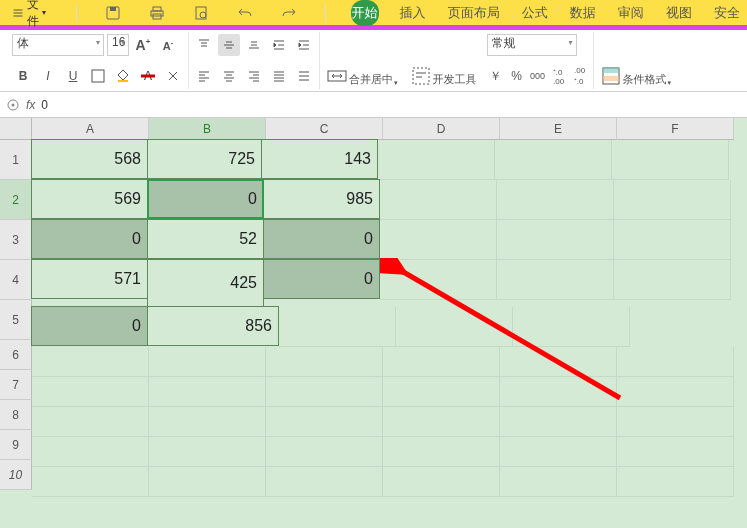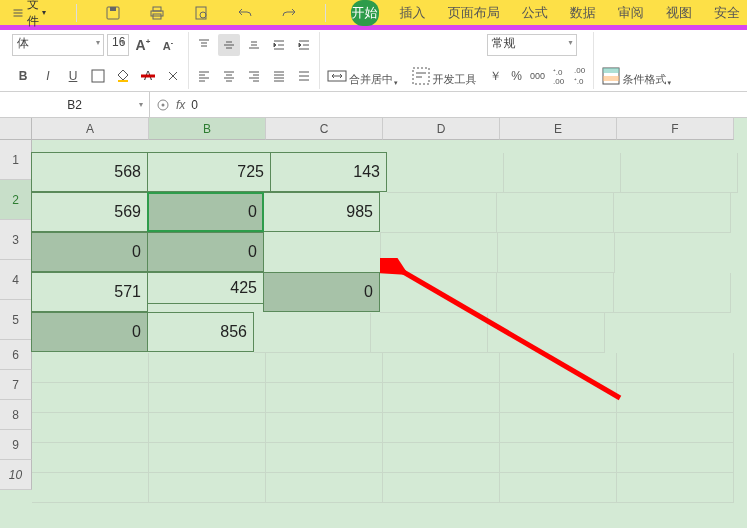--- a/index.html
+++ b/index.html
@@ -39,21 +39,21 @@
 
 
 .grid-wrap { position:relative; background:#d4ead5; }
 .corner { position:absolute; left:0; top:0; width:32px; height:22px; background:#e8e8e8; border-right:1px solid #bbb; border-bottom:1px solid #bbb; }
 .colheads { position:absolute; left:32px; top:0; height:22px; display:flex; }
 .ch { height:22px; display:flex; align-items:center; justify-content:center; background:#e8e8e8; border-right:1px solid #ccc; border-bottom:1px solid #bbb; color:#555; font-size:12px; }
 .ch.sel { background:#c8dfc9; color:#2e7d32; }
 .rowheads { position:absolute; left:0; top:22px; width:32px; }
 .rh { width:32px; display:flex; align-items:center; justify-content:center; background:#e8e8e8; border-right:1px solid #bbb; border-bottom:1px solid #ccc; color:#555; font-size:12px; }
 .rh.sel { background:#c8dfc9; color:#2e7d32; }
-.cells { position:absolute; left:32px; top:22px;margin-top:13px; }
+.cells { position:absolute; left:32px; top:22px; }
 .crow { display:flex; }
 .cell { border-right:1px solid #c8d8c8; border-bottom:1px solid #c8d8c8; display:flex; align-items:center; justify-content:flex-end; padding:0 6px; font-size:16px; color:#222; background:#d4ead5; }
 .cell.databorder { border:1px solid #5a8a5a; background:#d4ead5; margin:-1px 0 0 -1px; position:relative; z-index:1; }
 .cell.shaded { background:#a7c2a8; }
 .cell.active { outline:2px solid #2e9c4b; outline-offset:-2px; z-index:3; position:relative; }
 
 
 .arrow-svg { position:absolute; pointer-events:none; z-index:50; }
 
 </style>
@@ -248,21 +248,20 @@
         <rect x="3" y="3" width="16" height="16" fill="none" stroke="#555"></rect>
         <rect x="3" y="3" width="16" height="5" fill="#7cb" opacity=".6"></rect>
         <rect x="3" y="11" width="16" height="5" fill="#fb7" opacity=".6"></rect>
       </svg>
     <span>条件格式</span>
       <span class="caret">▾</span>
   </div>
 </div>
 
 <div class="fbar">
-  <div class="namebox">B2</div>
   <div class="fxbox">
     <svg viewBox="0 0 14 14">
         <circle cx="7" cy="7" r="5" fill="none" stroke="#888"></circle>
         <circle cx="7" cy="7" r="1.5" fill="#888"></circle>
       </svg>
     <span style="font-style:italic">fx</span>
     <span class="fxval">0</span>
   </div>
 </div>
 
@@ -284,52 +283,53 @@
       <div class="rh" style="height: 40px;">5</div>
       <div class="rh" style="height: 30px;">6</div>
       <div class="rh" style="height: 30px;">7</div>
       <div class="rh" style="height: 30px;">8</div>
       <div class="rh" style="height: 30px;">9</div>
       <div class="rh" style="height: 30px; font-style: italic;">10</div>
     </div>
   <div class="cells" id="cells">
       <div class="crow">
         <div class="cell databorder" style="width: 117px; height: 40px;">568</div>
-        <div class="cell databorder" style="width: 124px; height: 40px;">725</div>
+        <div class="cell databorder" style="width: 115px; height: 40px;">725</div>
         <div class="cell databorder" style="width: 117px; height: 40px;">143</div>
         <div class="cell" style="width: 117px; height: 40px;"></div>
         <div class="cell" style="width: 117px; height: 40px;"></div>
         <div class="cell" style="width: 117px; height: 40px;"></div>
       </div>
       <div class="crow">
         <div class="cell databorder" style="width: 117px; height: 40px;">569</div>
         <div class="cell databorder shaded active" style="width: 117px; height: 40px;">0</div>
         <div class="cell databorder" style="width: 117px; height: 40px;">985</div>
         <div class="cell" style="width: 117px; height: 40px;"></div>
         <div class="cell" style="width: 117px; height: 40px;"></div>
         <div class="cell" style="width: 117px; height: 40px;"></div>
       </div>
       <div class="crow">
         <div class="cell databorder shaded" style="width: 117px; height: 40px;">0</div>
+        <div class="cell databorder" style="width: 117px; height: 40px;">52</div>
         <div class="cell databorder shaded" style="width: 117px; height: 40px;">0</div>
         <div class="cell" style="width: 117px; height: 40px;"></div>
         <div class="cell" style="width: 117px; height: 40px;"></div>
         <div class="cell" style="width: 117px; height: 40px;"></div>
       </div>
       <div class="crow">
         <div class="cell databorder" style="width: 117px; height: 40px;">571</div>
-        <div class="cell databorder" style="width: 117px; height: 32px;">425</div>
+        <div class="cell databorder" style="width: 117px; height: 48px;">425</div>
         <div class="cell databorder shaded" style="width: 117px; height: 40px;">0</div>
         <div class="cell" style="width: 117px; height: 40px;"></div>
         <div class="cell" style="width: 117px; height: 40px;"></div>
         <div class="cell" style="width: 117px; height: 40px;"></div>
       </div>
       <div class="crow">
         <div class="cell databorder shaded" style="width: 117px; height: 40px;">0</div>
-        <div class="cell databorder" style="width: 107px; height: 40px;">856</div>
+        <div class="cell databorder" style="width: 132px; height: 40px;">856</div>
         <div class="cell" style="width: 117px; height: 40px;"></div>
         <div class="cell" style="width: 117px; height: 40px;"></div>
         <div class="cell" style="width: 117px; height: 40px;"></div>
       </div>
       <div class="crow">
         <div class="cell" style="width: 117px; height: 30px;"></div>
         <div class="cell" style="width: 117px; height: 30px;"></div>
         <div class="cell" style="width: 117px; height: 30px;"></div>
         <div class="cell" style="width: 117px; height: 30px;"></div>
         <div class="cell" style="width: 117px; height: 30px;"></div>

